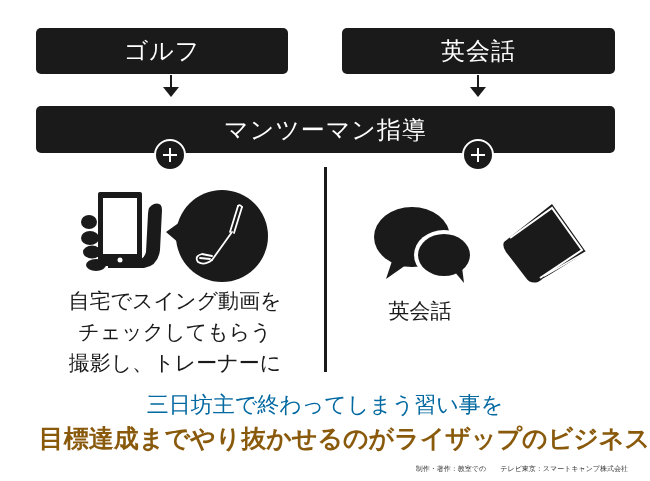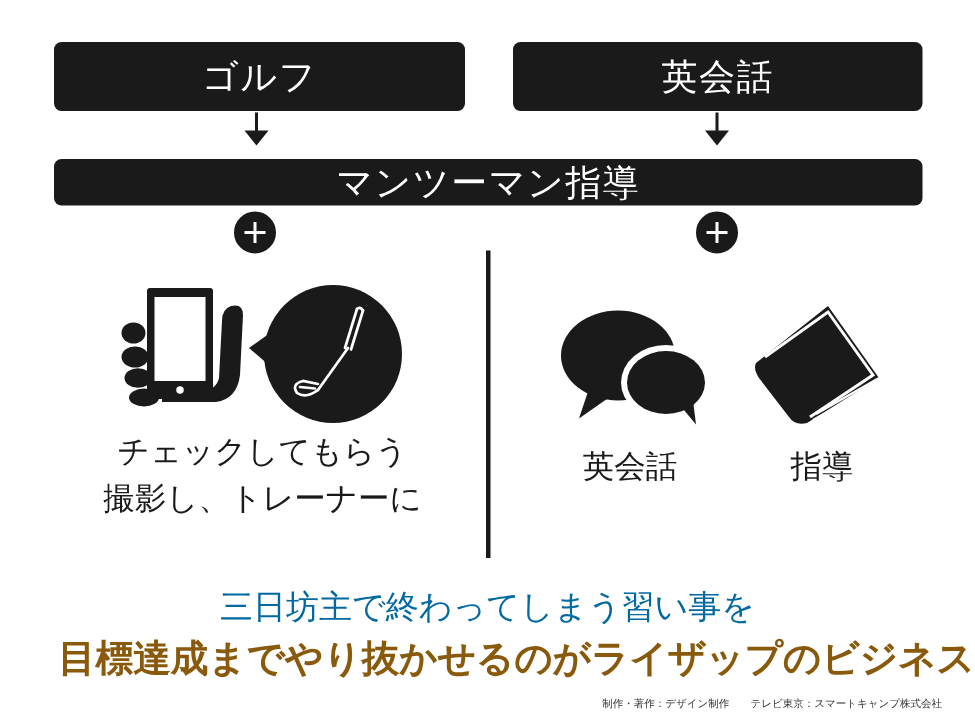--- a/index.html
+++ b/index.html
@@ -5,23 +5,23 @@
     html, body { margin: 0; padding: 0; }
     body {
       width: 650px; height: 481px; background: #ffffff; position: relative; overflow: hidden;
       font-family: "DejaVu Sans", "Liberation Sans", sans-serif; color: #1a1a1a;
     }
     .box {
       position: absolute; background: #1a1a1a; color: #ffffff; border-radius: 5px;
       display: flex; align-items: center; justify-content: center;
       font-size: 24px; letter-spacing: 1px;
     }
-    #box-golf { left: 36px; top: 28px; width: 274px; height: 46px; }
+    #box-golf { left: 36px; top: 28px; width: 252px; height: 46px; }
     #box-eikaiwa { left: 342px; top: 28px; width: 273px; height: 46px; }
-    #box-mtm { left: 36px; top: 106px; width: 579px; height: 31px; }
+    #box-mtm { left: 36px; top: 106px; width: 579px; height: 47px; }
     .arrow { position: absolute; width: 16px; }
     .arrow .shaft { position: absolute; left: 7px; top: 0; width: 2px; height: 14px; background: #1a1a1a; }
     .arrow .head { position: absolute; left: 0; top: 12px; width: 0; height: 0;
       border-left: 8px solid transparent; border-right: 8px solid transparent; border-top: 10px solid #1a1a1a; }
     #arrow-left { left: 163px; top: 75px; height: 24px; }
     #arrow-right { left: 470px; top: 75px; height: 24px; }
     .plus {
       position: absolute; width: 32px; height: 32px; border-radius: 50%;
       background: #1a1a1a; border: 2px solid #ffffff; box-sizing: border-box;
       top: 139px;
@@ -111,31 +111,31 @@
 <svg id="icon-book" class="icon" viewBox="0 0 86 84">
   <path d="M2 42 L50 4 L84 52 L36 82 Q28 84 24 78 L4 52 Q0 46 2 42 Z" fill="#1a1a1a"></path>
   <path d="M8 38 L50 8 L80 50 L38 78" fill="#1a1a1a" stroke="#ffffff" stroke-width="2"></path>
   <g stroke="#ffffff" stroke-width="1.5" fill="none">
     <path d="M40 80 L84 56"></path>
     <path d="M42 76 L84 52"></path>
   </g>
 </svg>
 
 <div id="cap-left" class="caption">
+  <div>自宅でスイング動画を</div>
   <div>チェックしてもらう</div>
   <div>撮影し、トレーナーに</div>
 </div>
 
 <div id="cap-class" class="caption">
   <div>英会話</div>
 </div>
 
 <div id="cap-homework" class="caption">
-  <div>指導</div>
 </div>
 
 <div id="tagline-1">三日坊主で終わってしまう習い事を</div>
 <div id="tagline-2">目標達成までやり抜かせるのがライザップのビジネス</div>
 
 <div id="credits">
-  <span>制作・著作：デザイン制作</span>
+  <span>制作・著作：教室での</span>
   <span>テレビ東京：スマートキャンプ株式会社</span>
 </div>
 
 </body></html>

